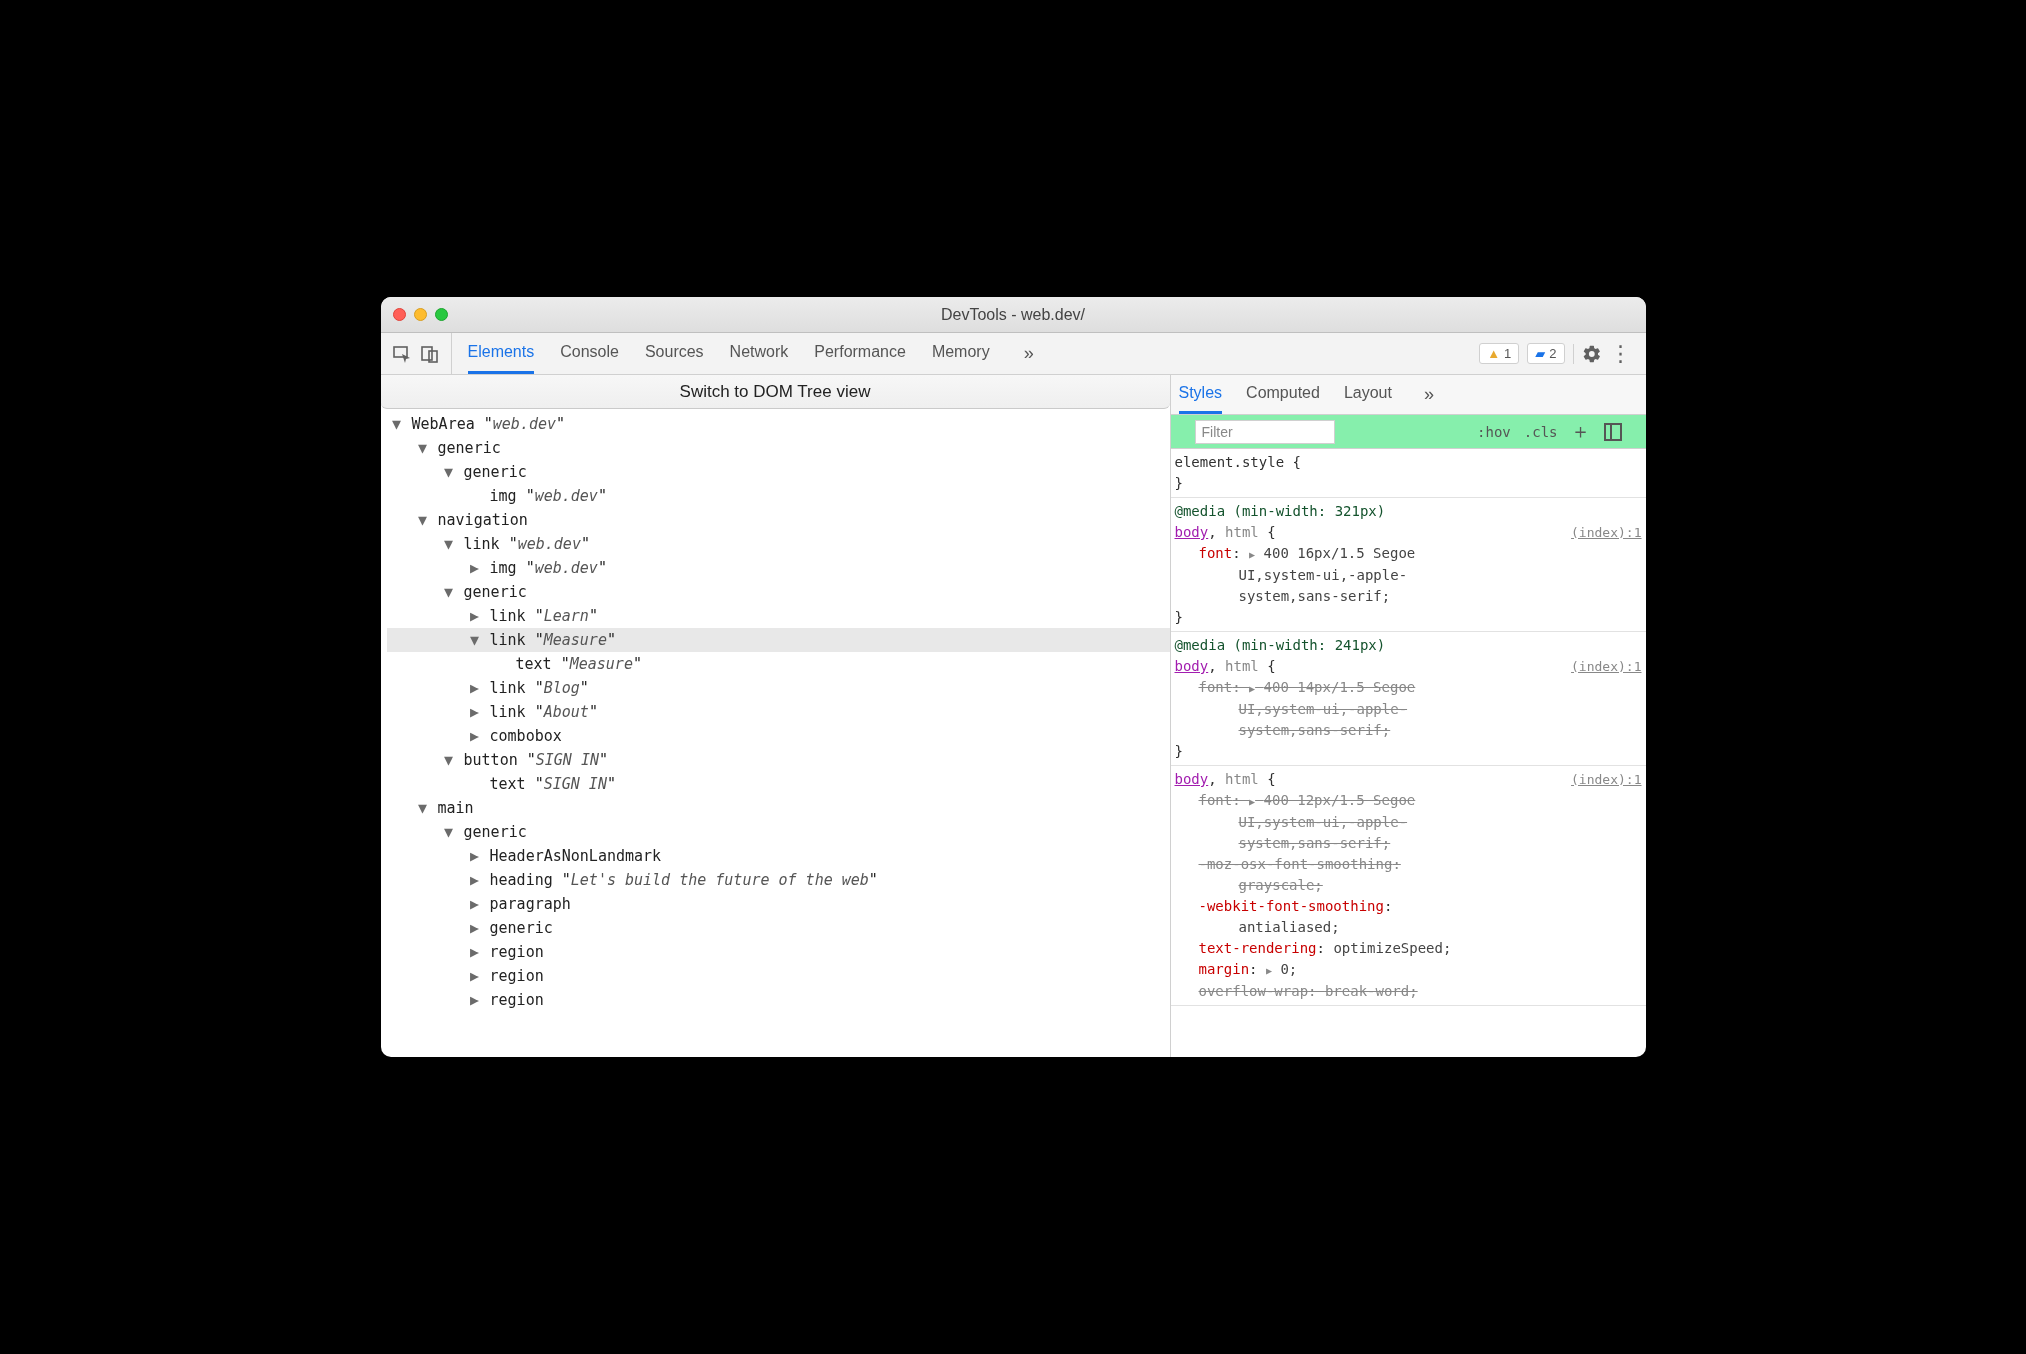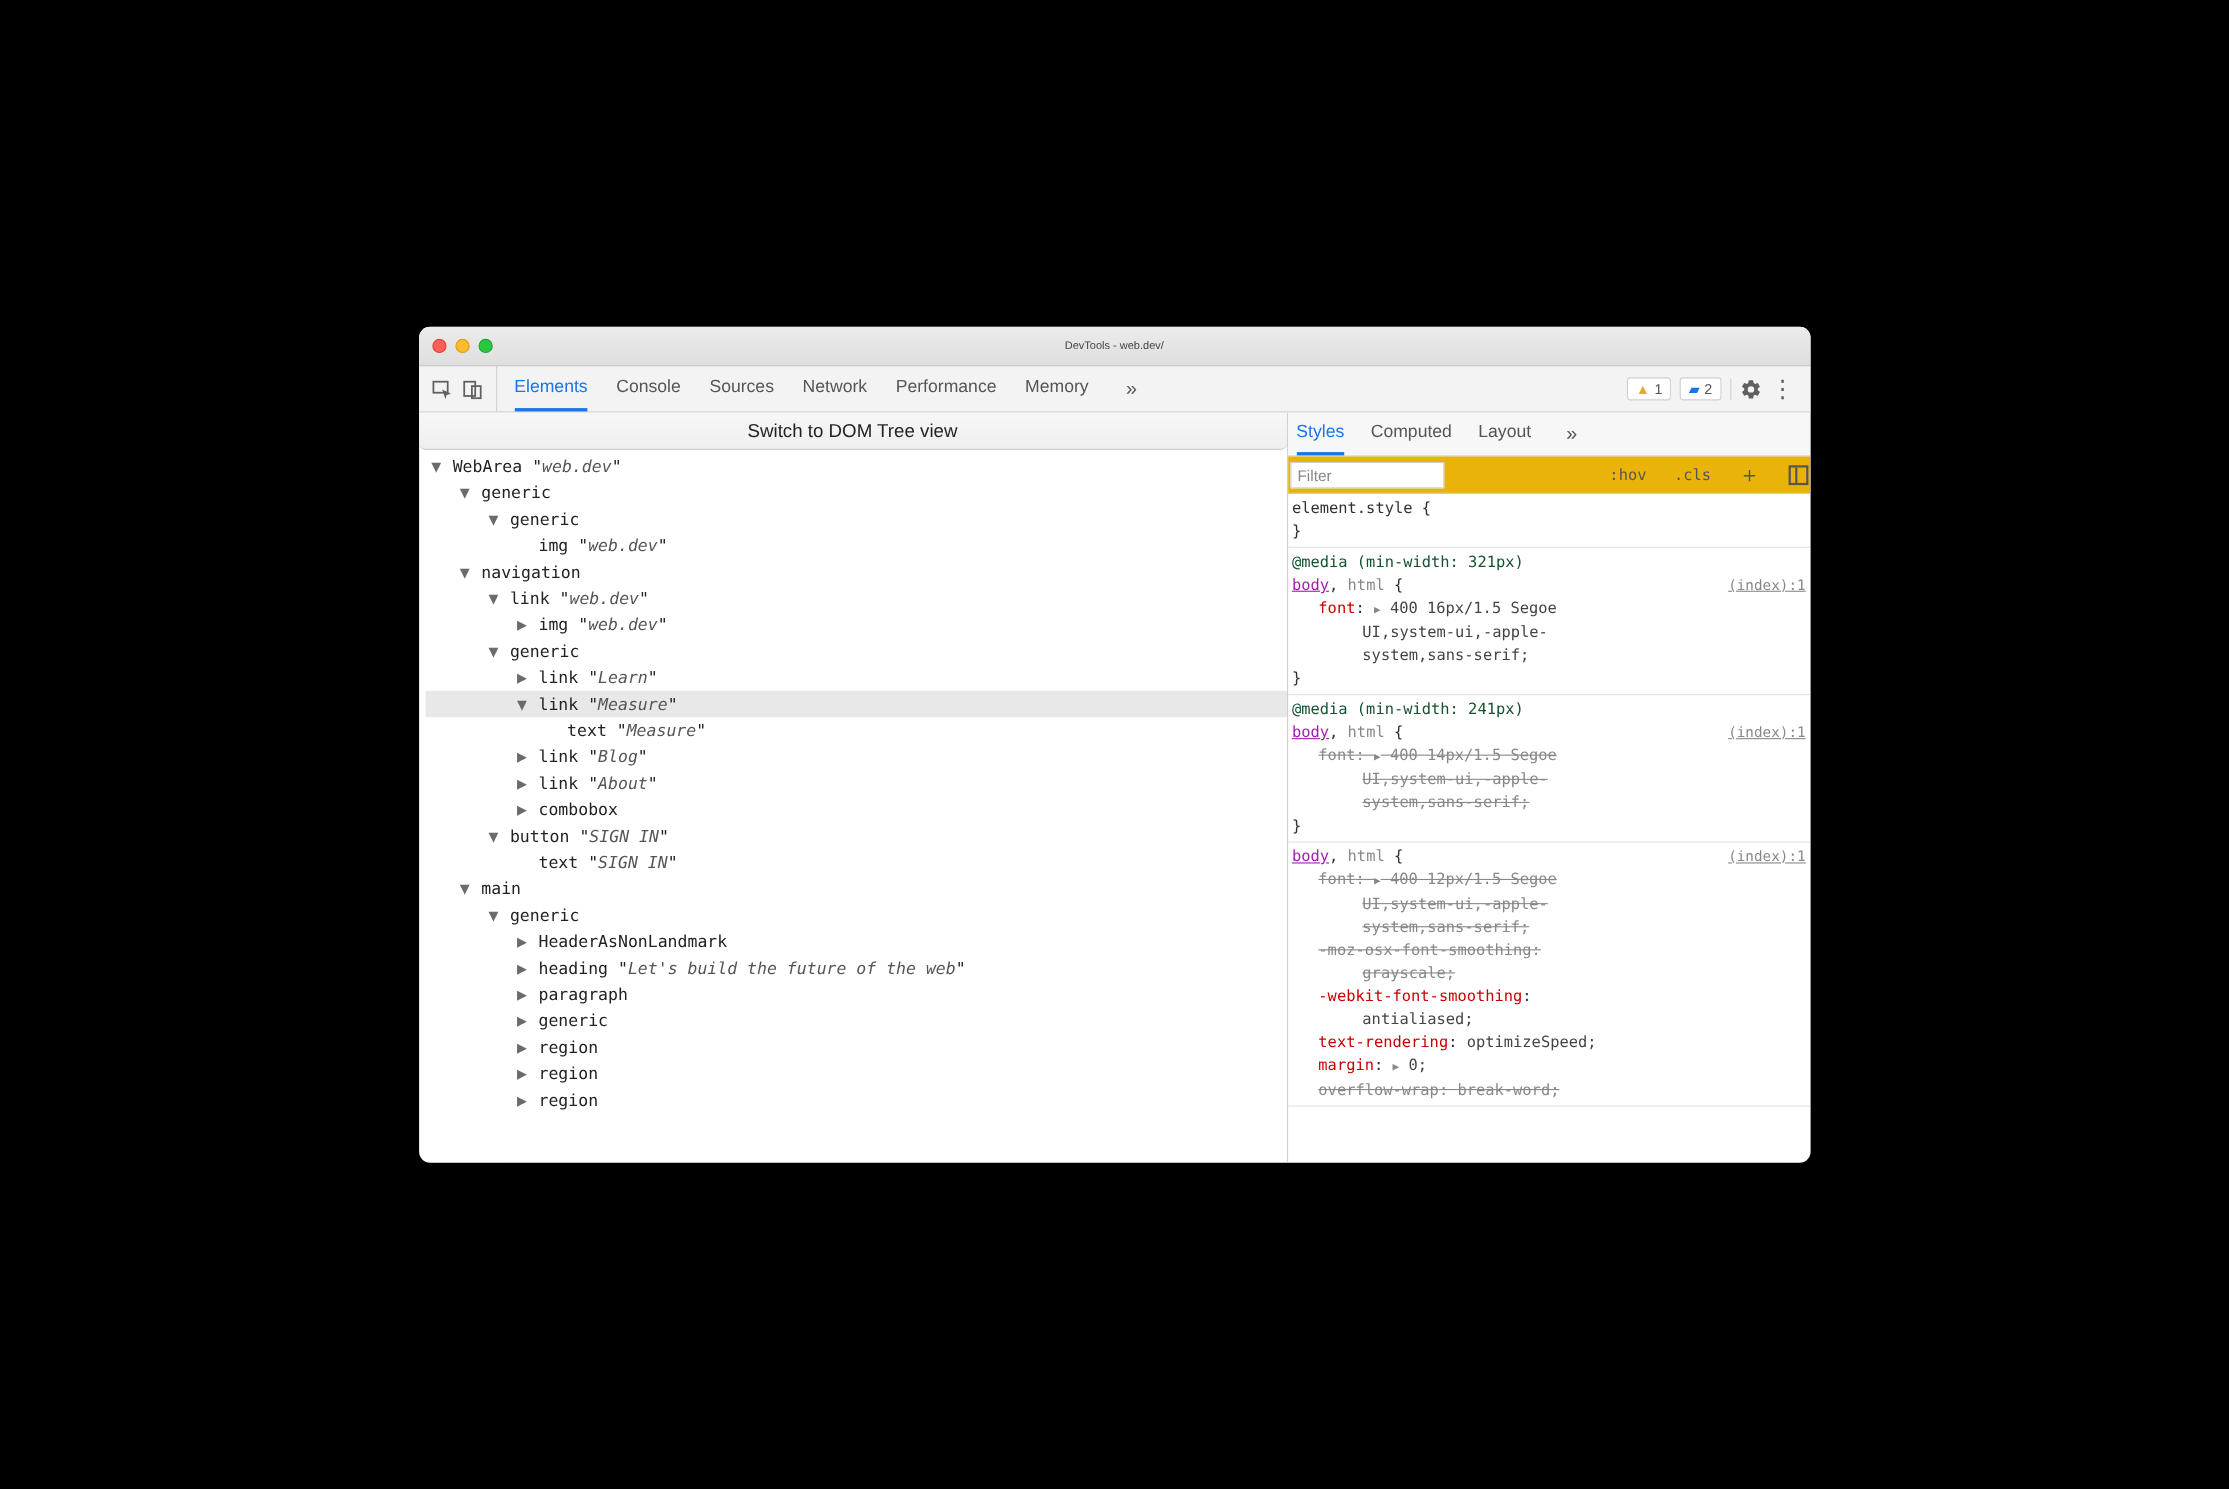--- a/index.html
+++ b/index.html
@@ -30,21 +30,21 @@
   display: flex;
   align-items: center;
   position: relative;
   flex-shrink: 0;
 }
 .traffic-lights { display: flex; gap: 8px; margin-left: 12px; }
 .tl { width: 13px; height: 13px; border-radius: 50%; }
 .tl.red { background: #ff5f57; border: 1px solid #e1423a; }
 .tl.yellow { background: #febc2e; border: 1px solid #d89e21; }
 .tl.green { background: #28c840; border: 1px solid #1ca52f; }
-.win-title { position: absolute; left: 0; right: 0; text-align: center; font-size: 10px; color: #444; }
+.win-title { position: absolute; left: 0; right: 0; text-align: center; font-size: 16px; color: #444; }
 .toolbar {
   height: 42px;
   border-bottom: 1px solid #d0d0d0;
   display: flex;
   align-items: center;
   flex-shrink: 0;
   background: #f3f3f3;
 }
 .tb-left { display: flex; align-items: center; gap: 6px; padding: 0 10px; border-right: 1px solid #d0d0d0; height: 100%; }
 .tb-icon { width: 22px; height: 22px; display: inline-flex; align-items: center; justify-content: center; color: #606060; }
@@ -67,21 +67,21 @@
 .arrow { display: inline-block; width: 12px; color: #6b6b6b; text-align: center; cursor: pointer; }
 .arrow.none { visibility: hidden; }
 .role { color: #222; }
 .name { color: #555; font-style: italic; }
 .hl { background: #e8e8e8; }
 .right-pane { flex: 1; display: flex; flex-direction: column; overflow: hidden; }
 .styles-tabs { height: 40px; border-bottom: 1px solid #d0d0d0; display: flex; align-items: stretch; padding-left: 8px; gap: 24px; background: #f7f7f7; }
 .st-tab { display: flex; align-items: center; font-size: 16px; color: #555; cursor: pointer; border-bottom: 3px solid transparent; }
 .st-tab.active { color: #1a73e8; border-bottom-color: #1a73e8; }
 .st-more { display: flex; align-items: center; padding: 0 8px; font-size: 18px; color: #555; cursor: pointer; }
-.filter-row { height: 34px; border-bottom: 1px solid #d0d0d0; display: flex; align-items: center; gap: 25px; padding: 0 2px; background: #eab308; }
+.filter-row { height: 34px; border-bottom: 1px solid #d0d0d0; display: flex; align-items: center; gap: 13px; padding: 0 24px; background: #86efac; }
 .filter-input { width: 140px; height: 24px; border: 1px solid #d0d0d0; padding: 0 6px; font-size: 14px; background: #fff; color: #333; }
 .filter-input::placeholder { color: #888; }
 .fbtn { font-family: "SF Mono", Menlo, monospace; font-size: 14px; color: #555; cursor: pointer; }
 .plus { font-size: 20px; color: #555; cursor: pointer; }
 .panel-icon { width: 18px; height: 18px; border: 2px solid #555; position: relative; cursor: pointer; }
 .panel-icon::before { content: ''; position: absolute; left: 4px; top: 0; bottom: 0; width: 2px; background: #555; }
 .styles-body { flex: 1; overflow: auto; font-family: "SF Mono", Menlo, Consolas, monospace; font-size: 14px; line-height: 21px; color: #303030; }
 .rule { border-bottom: 1px solid #e2e2e2; padding: 3px 4px; }
 .media { color: #14532d; }
 .sel-el { color: #a21caf; text-decoration: underline; }

